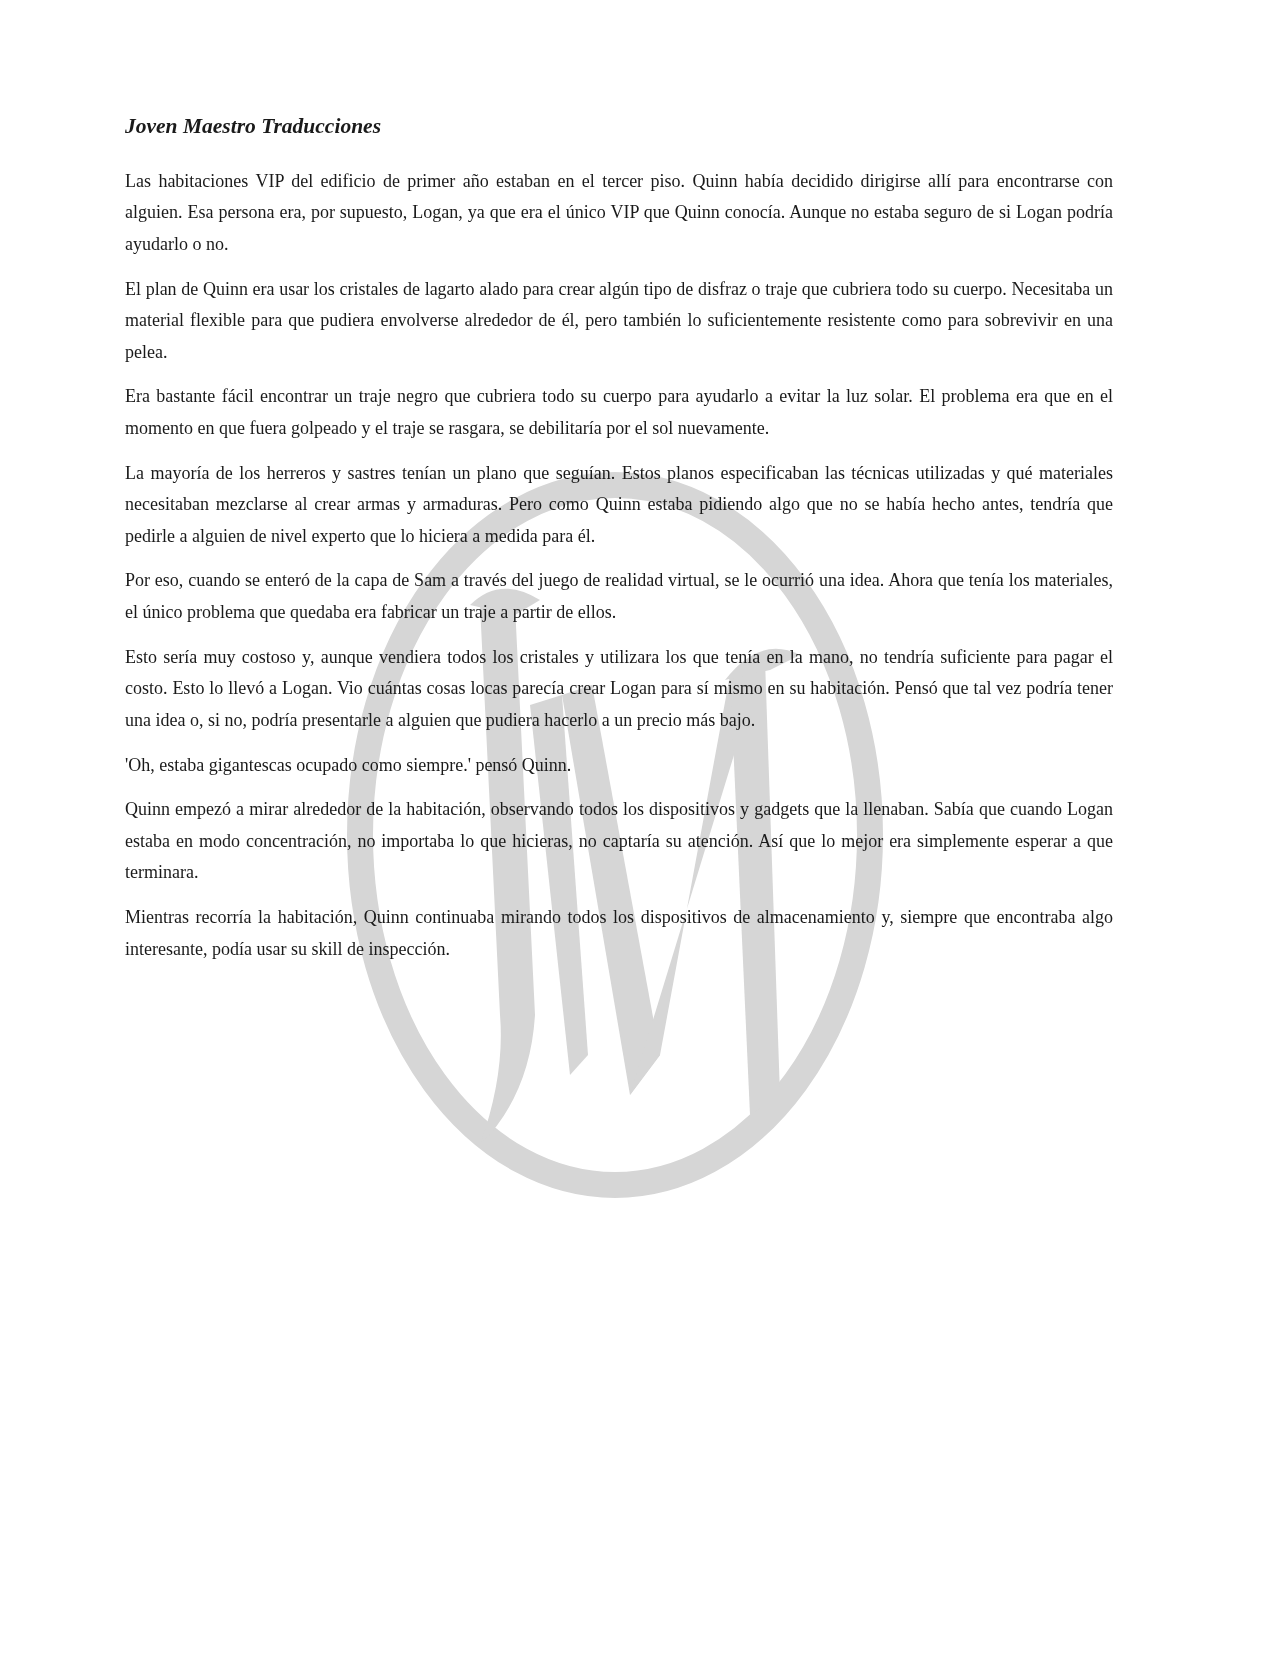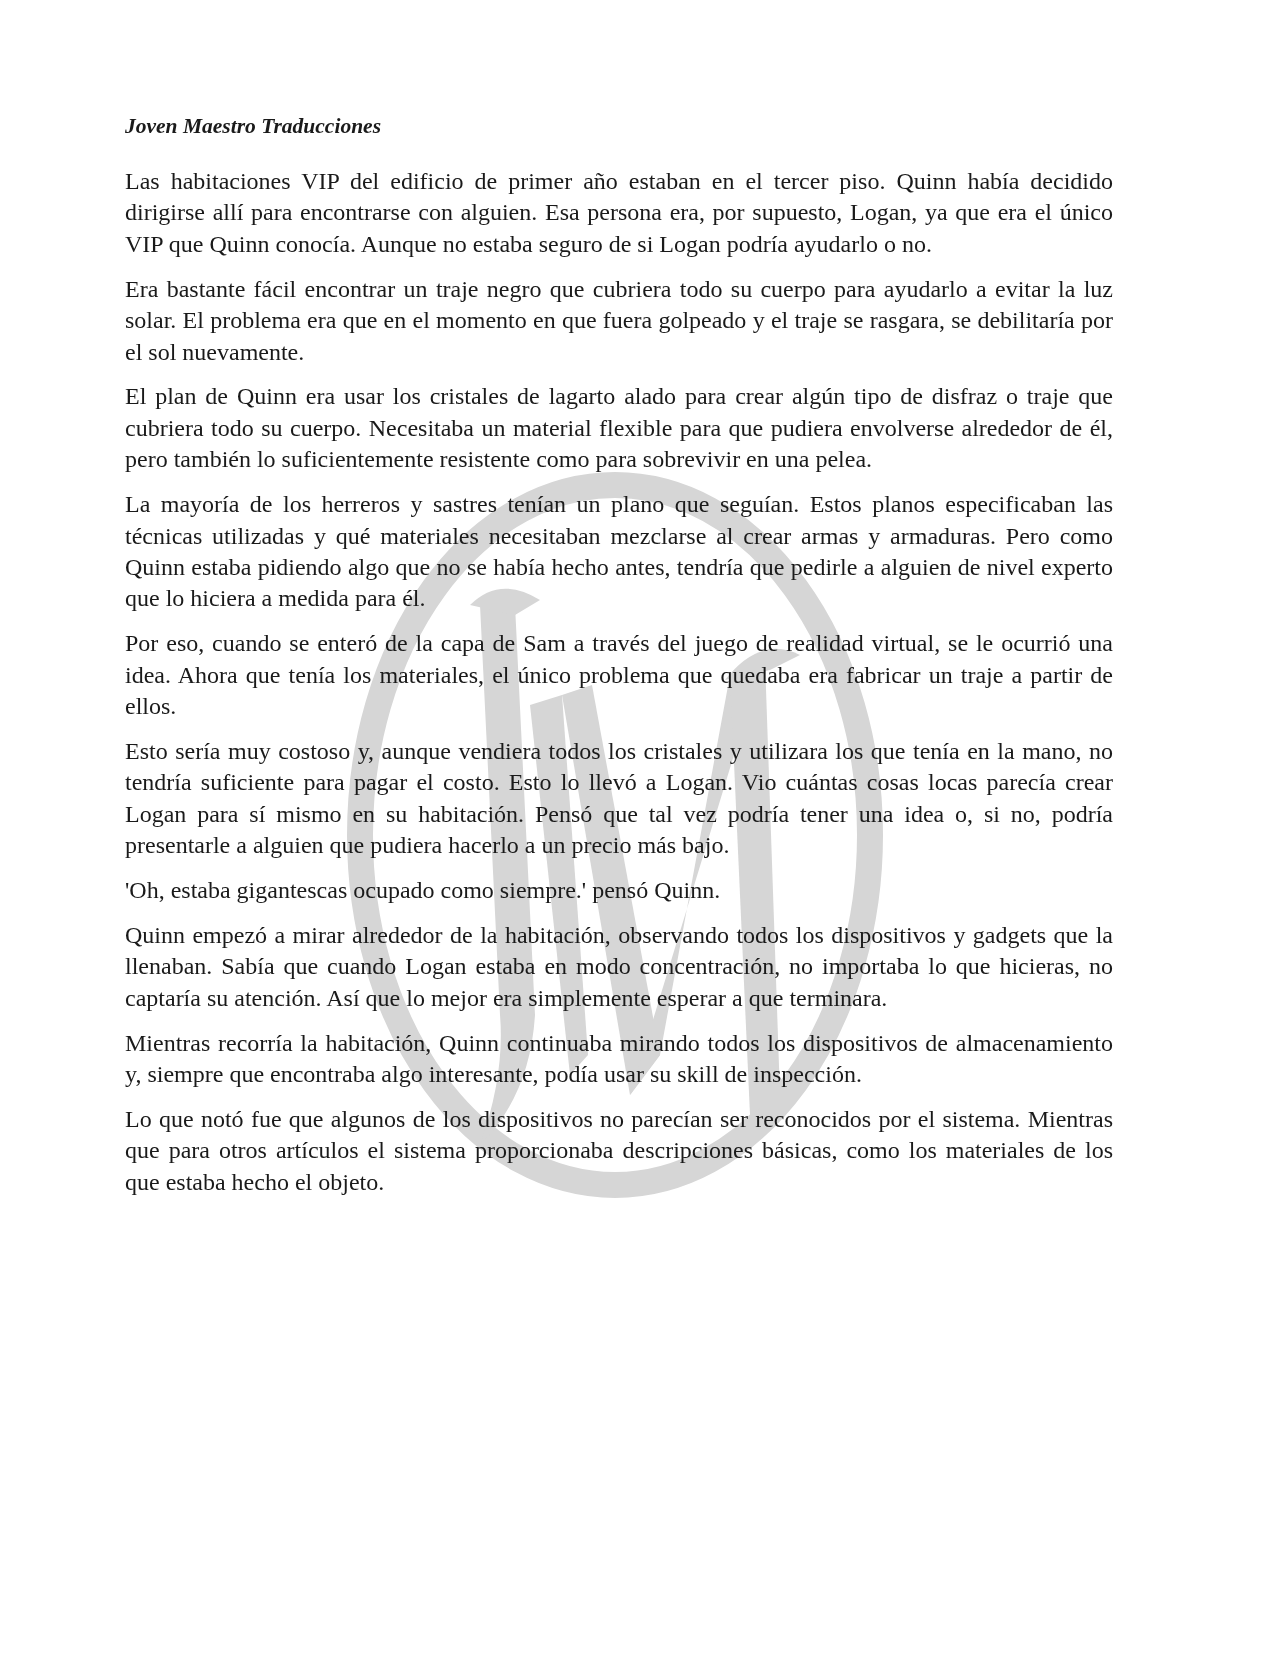--- a/index.html
+++ b/index.html
@@ -40,21 +40,21 @@
       z-index: 1;
     }
     .doc-header {
       font-weight: bold;
       font-style: italic;
       font-size: 21.5px;
       line-height: 32px;
       margin: 0 0 24px 0;
     }
     .para {
-      font-size: 24px;
+      font-size: 18px;
       line-height: 31.4px;
       text-align: justify;
       margin: 0 0 13.5px 0;
     }
   </style>
 </head>
 <body>
 
 <div class="page">
 
@@ -77,23 +77,22 @@
 
       <path d="M140 150 Q170 120 210 145 L185 160 Z"></path>
       <path d="M395 225 Q430 180 470 200 L440 215 Z"></path>
     </g>
   </svg>
 
   <div class="content">
     <p class="doc-header">Joven Maestro Traducciones</p>
 
     <p class="para">Las habitaciones VIP del edificio de primer año estaban en el tercer piso. Quinn había decidido dirigirse allí para encontrarse con alguien. Esa persona era, por supuesto, Logan, ya que era el único VIP que Quinn conocía. Aunque no estaba seguro de si Logan podría ayudarlo o no.</p>
+    <p class="para">El plan de Quinn era usar los cristales de lagarto alado para crear algún tipo de disfraz o traje que cubriera todo su cuerpo. Necesitaba un material flexible para que pudiera envolverse alrededor de él, pero también lo suficientemente resistente como para sobrevivir en una pelea.</p>
     <p class="para">Era bastante fácil encontrar un traje negro que cubriera todo su cuerpo para ayudarlo a evitar la luz solar. El problema era que en el momento en que fuera golpeado y el traje se rasgara, se debilitaría por el sol nuevamente.</p>
-    <p class="para">El plan de Quinn era usar los cristales de lagarto alado para crear algún tipo de disfraz o traje que cubriera todo su cuerpo. Necesitaba un material flexible para que pudiera envolverse alrededor de él, pero también lo suficientemente resistente como para sobrevivir en una pelea.</p>
     <p class="para">La mayoría de los herreros y sastres tenían un plano que seguían. Estos planos especificaban las técnicas utilizadas y qué materiales necesitaban mezclarse al crear armas y armaduras. Pero como Quinn estaba pidiendo algo que no se había hecho antes, tendría que pedirle a alguien de nivel experto que lo hiciera a medida para él.</p>
     <p class="para">Por eso, cuando se enteró de la capa de Sam a través del juego de realidad virtual, se le ocurrió una idea. Ahora que tenía los materiales, el único problema que quedaba era fabricar un traje a partir de ellos.</p>
     <p class="para">Esto sería muy costoso y, aunque vendiera todos los cristales y utilizara los que tenía en la mano, no tendría suficiente para pagar el costo. Esto lo llevó a Logan. Vio cuántas cosas locas parecía crear Logan para sí mismo en su habitación. Pensó que tal vez podría tener una idea o, si no, podría presentarle a alguien que pudiera hacerlo a un precio más bajo.</p>
     <p class="para">'Oh, estaba gigantescas ocupado como siempre.' pensó Quinn.</p>
     <p class="para">Quinn empezó a mirar alrededor de la habitación, observando todos los dispositivos y gadgets que la llenaban. Sabía que cuando Logan estaba en modo concentración, no importaba lo que hicieras, no captaría su atención. Así que lo mejor era simplemente esperar a que terminara.</p>
     <p class="para">Mientras recorría la habitación, Quinn continuaba mirando todos los dispositivos de almacenamiento y, siempre que encontraba algo interesante, podía usar su skill de inspección.</p>
-    <p class="para">Lo que notó fue que algunos de los dispositivos no parecían ser reconocidos por el sistema. Mientras que para otros artículos el sistema proporcionaba descripciones básicas, como los materiales de los que estaba hecho el objeto.</p>
   </div>
 </div>
 
 </body></html>

